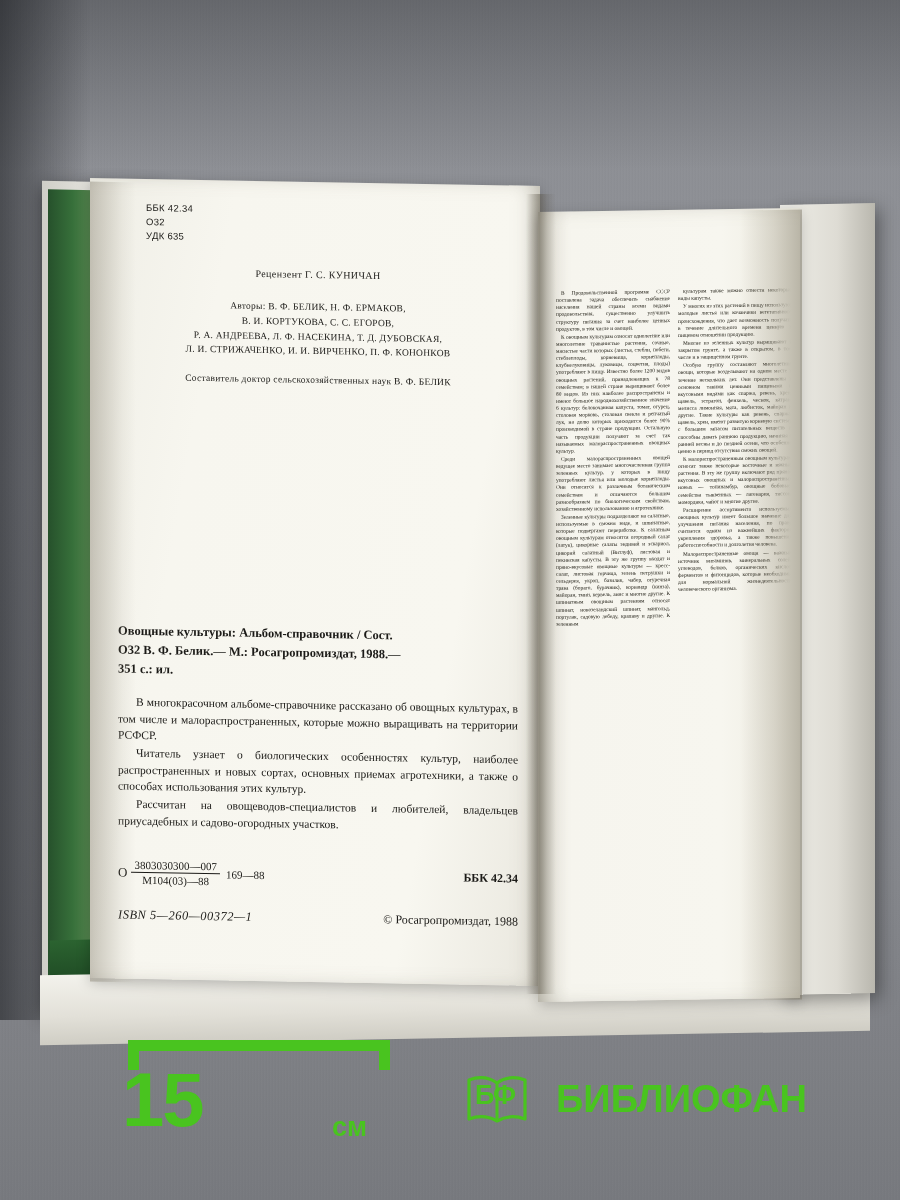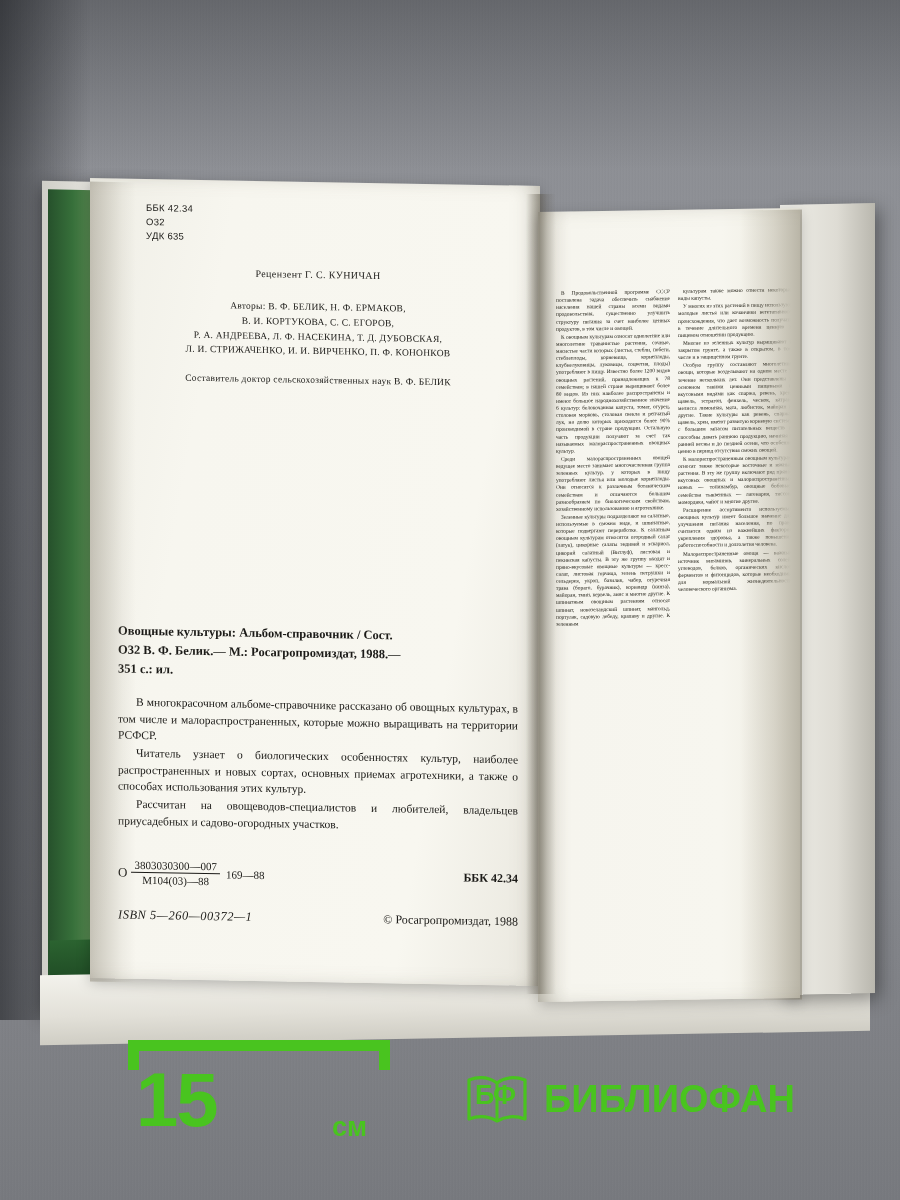--- a/index.html
+++ b/index.html
@@ -260,21 +260,21 @@
     left: 0; top: 0; width: 11px; height: 30px;
     background: #49c41f;
   }
   .scale-tick-r {
     position: absolute;
     right: 0; top: 0; width: 11px; height: 30px;
     background: #49c41f;
   }
   .scale-label {
     position: absolute;
-    left: 136px;
+    left: 122px;
     top: 1062px;
     color: #49c41f;
     font-family: "Liberation Sans", sans-serif;
     font-weight: bold;
     font-size: 76px;
     letter-spacing: -2px;
     line-height: 1;
   }
   .scale-unit {
     position: absolute;
@@ -287,21 +287,21 @@
     margin-left: 36px;
   }
 
   
   .logo {
     position: absolute;
     left: 466px;
     top: 1070px;
     display: flex;
     align-items: center;
-    gap: 16px;
+    gap: 28px;
   }
   .logo-mark {
     position: relative;
     width: 62px;
     height: 58px;
   }
   .logo-book {
     position: absolute;
     left: 0; top: 4px;
     width: 62px; height: 50px;

